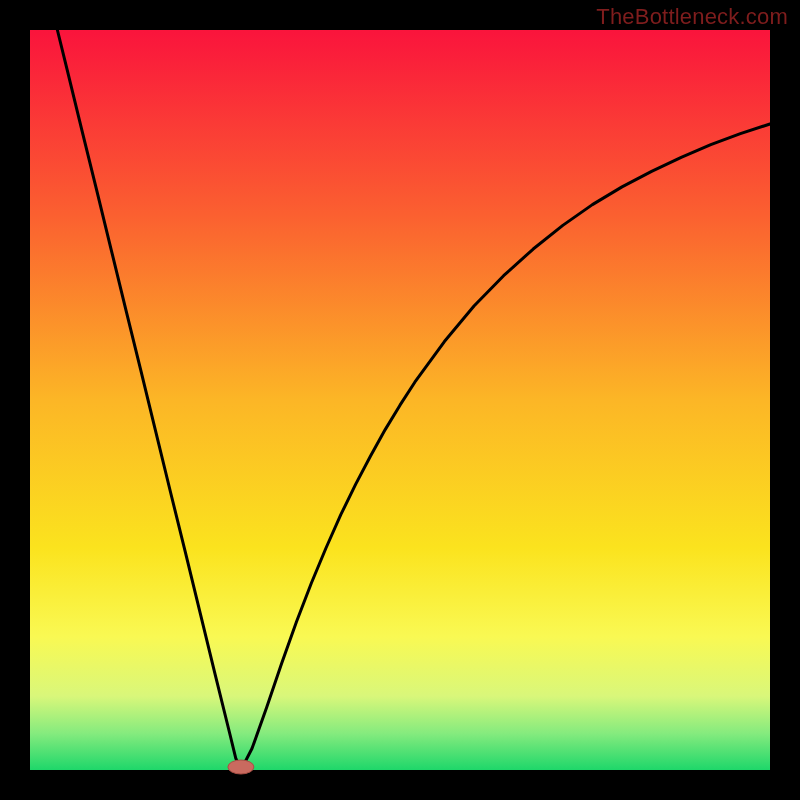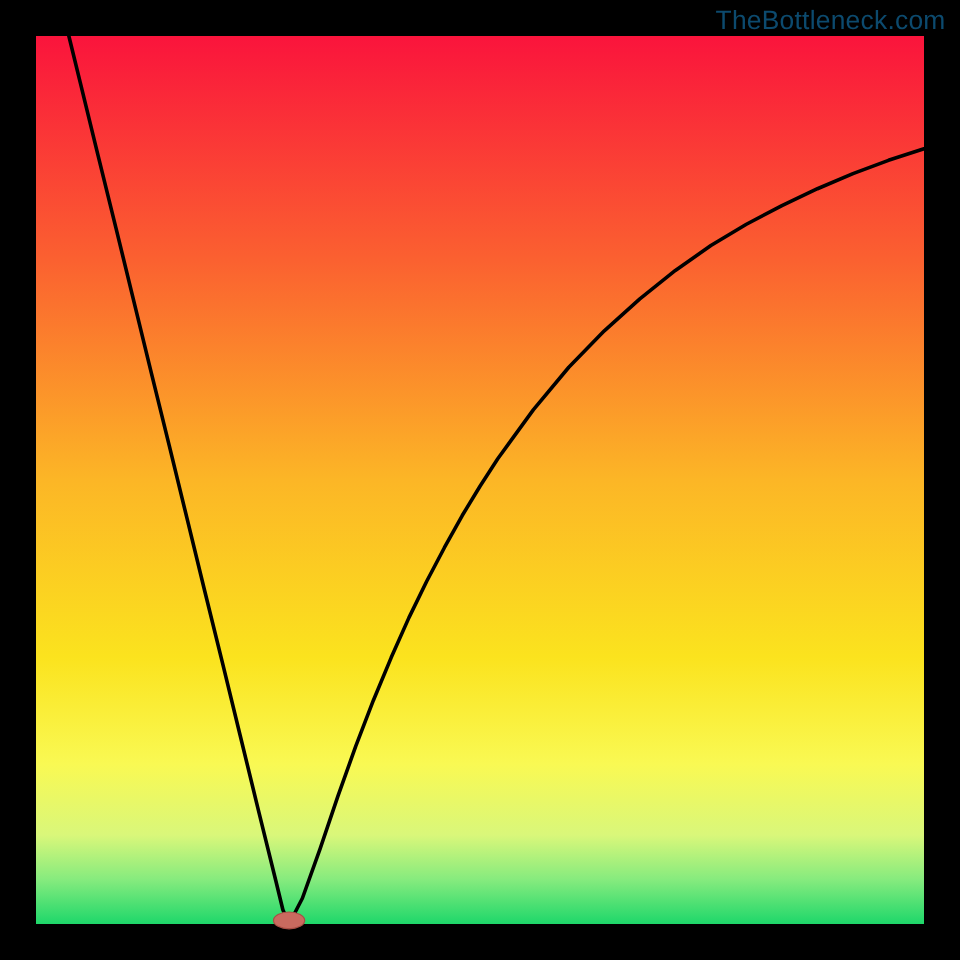--- a/index.html
+++ b/index.html
@@ -11,21 +11,21 @@
   .chart-container {
     position: relative;
     width: 800px;
     height: 800px;
   }
   .watermark {
     position: absolute;
     top: 4px;
     right: 12px;
     font-size: 22px;
-    color: #0c4a6e;
+    color: #7f1d1d;
     font-weight: 500;
     letter-spacing: 0.2px;
     z-index: 10;
   }
   svg {
     display: block;
   }
 </style>
 </head>
 <body>

